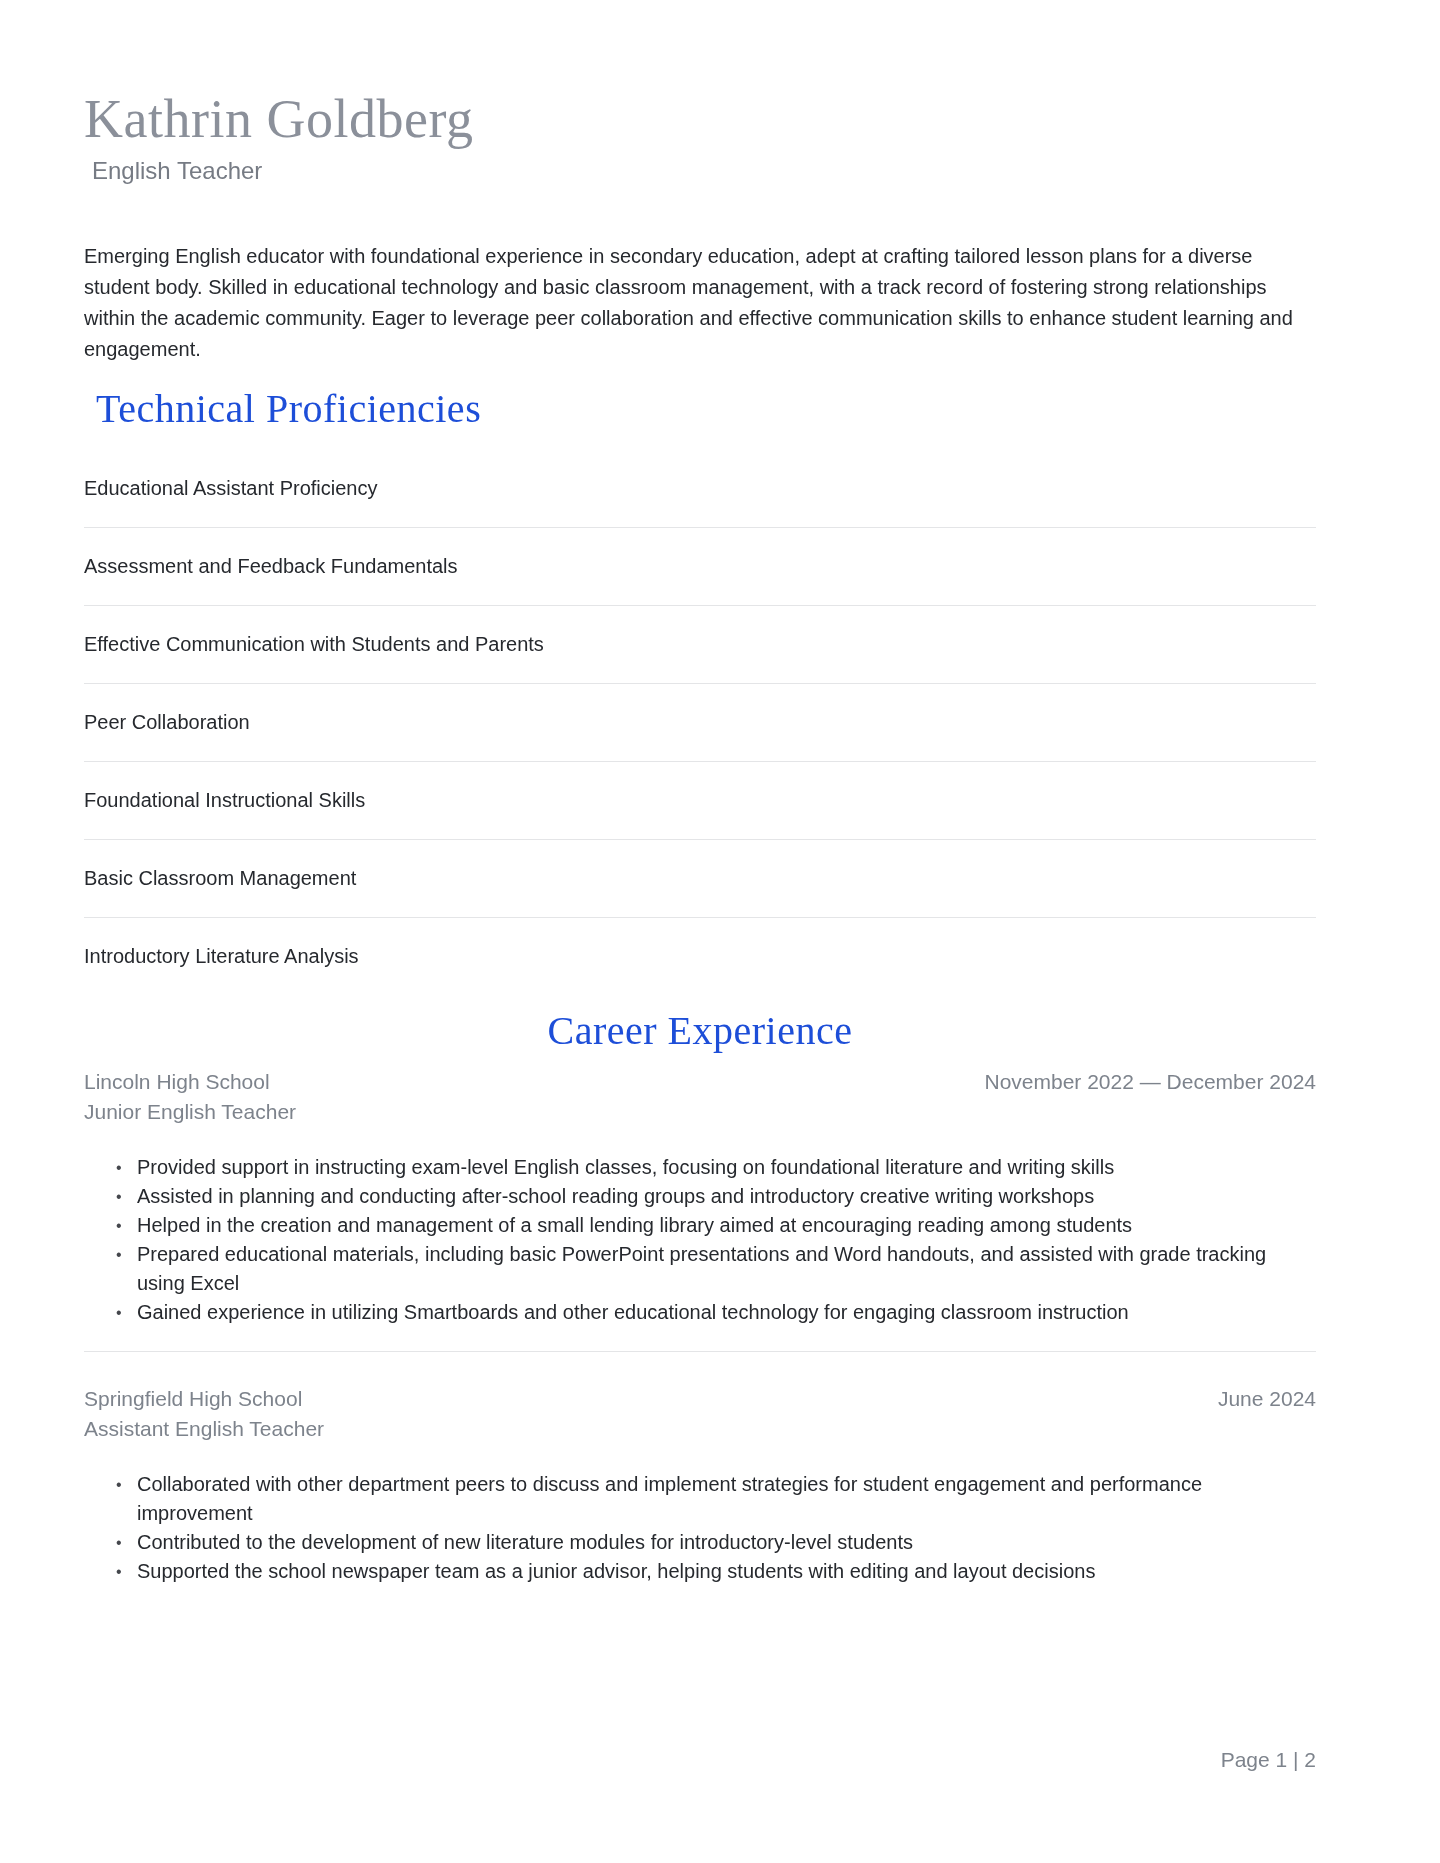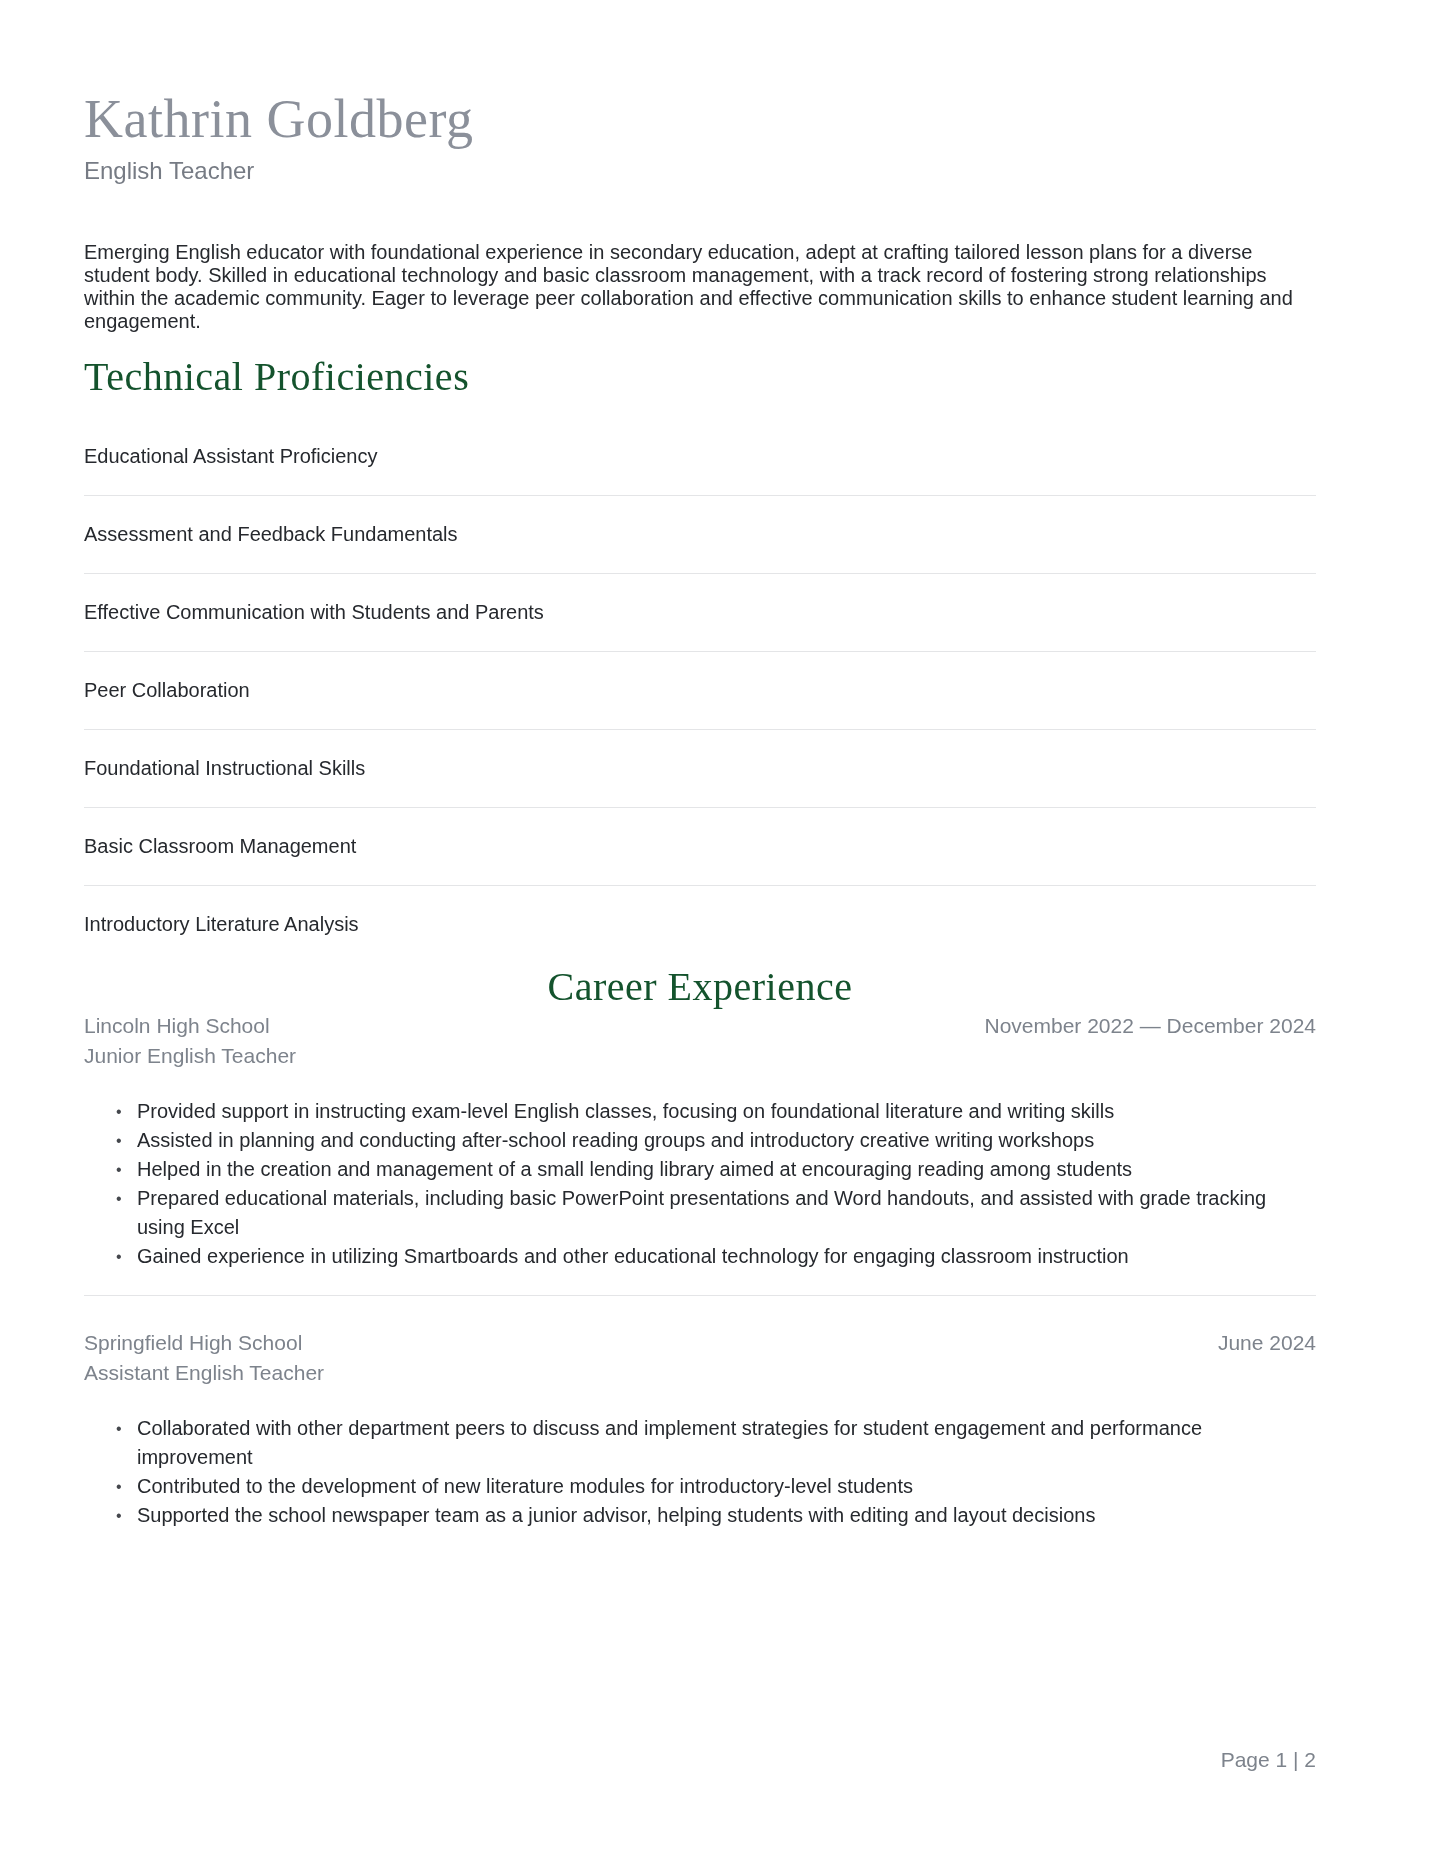--- a/index.html
+++ b/index.html
@@ -23,47 +23,48 @@
     font-size: 54px;
     line-height: 1.08;
     color: #8b909a;
     letter-spacing: 0.5px;
     margin: 0;
   }
   .job-title {
     margin-top: 9px;
     font-size: 24px;
     color: #767b84;
+    margin-left: 8px;
   }
   .contact {
     text-align: right;
     font-size: 20px;
     line-height: 30px;
     color: #7d838c;
     padding-top: 12px;
   }
 
   
   .summary {
     margin-top: 56px;
     font-size: 20px;
-    line-height: 23px;
+    line-height: 31px;
     color: #26292e;
     max-width: 1272px;
   }
 
   
   h2.section-heading {
     font-family: "Liberation Serif", serif;
     font-weight: 400;
     font-size: 40px;
     line-height: 48px;
-    color: #14532d;
+    color: #1d4ed8;
     letter-spacing: 0.5px;
-    margin: 0;
+    margin: 12px;
   }
   .skills-heading { margin-top: 58px; }
   .experience-heading { margin-top: 100px; text-align: center; }
 
   
   .skills-list { list-style: none; margin: 44px 0 0 0; padding: 0; }
   .skills-list li {
     font-size: 20px;
     color: #26292e;
     padding: 27px 0;

